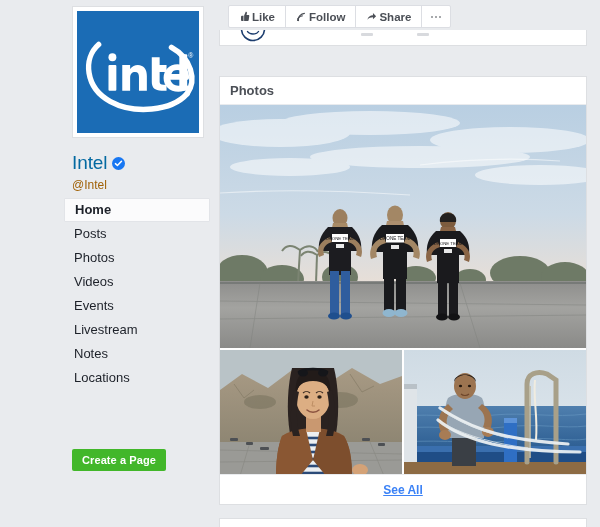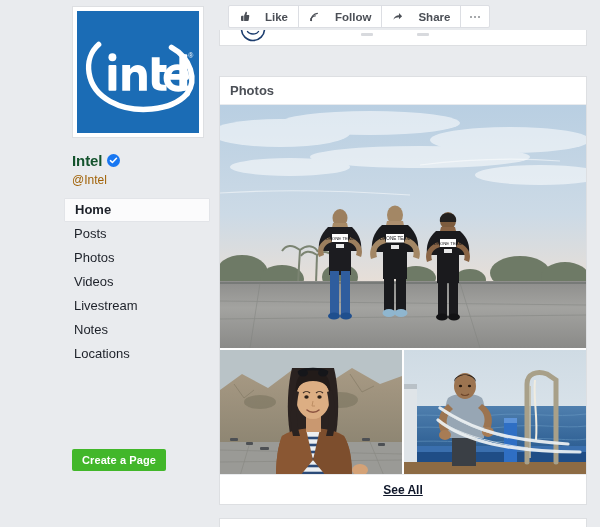--- a/index.html
+++ b/index.html
@@ -50,23 +50,23 @@
     position: absolute;
     left: 72px;
     top: 152px;
   }
   #page-name-row {
     display: flex;
     align-items: center;
     gap: 5px;
   }
   #page-name {
-    font-size: 15px;
-    font-weight: bold;
-    color: #14532d;
+    font-size: 19px;
+    font-weight: normal;
+    color: #0369a1;
     letter-spacing: -0.1px;
   }
   #verified-badge {
     width: 13px;
     height: 13px;
     border-radius: 50%;
     background: #1877f2;
     display: inline-flex;
     align-items: center;
     justify-content: center;
@@ -137,21 +137,21 @@
     display: flex;
     background: #ffffff;
     border: 1px solid #dcdee3;
     border-radius: 2px;
     height: 23px;
     box-sizing: border-box;
   }
   .action-button {
     display: flex;
     align-items: center;
-    gap: 15px;
+    gap: 2px;
     padding: 0 10px;
     border-right: 1px solid #dcdee3;
     font-size: 11.5px;
     font-weight: bold;
     color: #4b4f56;
     cursor: pointer;
     background: transparent;
     font-family: "Liberation Sans", sans-serif;
     height: 100%;
     box-sizing: border-box;
@@ -261,21 +261,21 @@
     display: flex;
     align-items: center;
     justify-content: center;
     border-top: 1px solid #e9ebee;
     box-sizing: border-box;
     background: #fff;
   }
   #see-all-link {
     font-size: 12px;
     font-weight: bold;
-    color: #0f172a;
+    color: #3b82f6;
     text-decoration: underline;
     cursor: pointer;
   }
 
   #next-card-remnant {
     position: absolute;
     left: 0;
     top: 518px;
     width: 368px;
     height: 9px;
@@ -320,20 +320,21 @@
       </span>
     </div>
     <div id="page-handle">@Intel</div>
   </div>
 
   <nav id="sidebar-nav">
     <div class="nav-item is-active">Home</div>
     <div class="nav-item">Posts</div>
     <div class="nav-item">Photos</div>
     <div class="nav-item">Videos</div>
+    <div class="nav-item">Events</div>
     <div class="nav-item">Livestream</div>
     <div class="nav-item">Notes</div>
     <div class="nav-item">Locations</div>
   </nav>
 
   <button id="create-page-button">Create a Page</button>
 </div>
 
 <div id="right-column">
 

